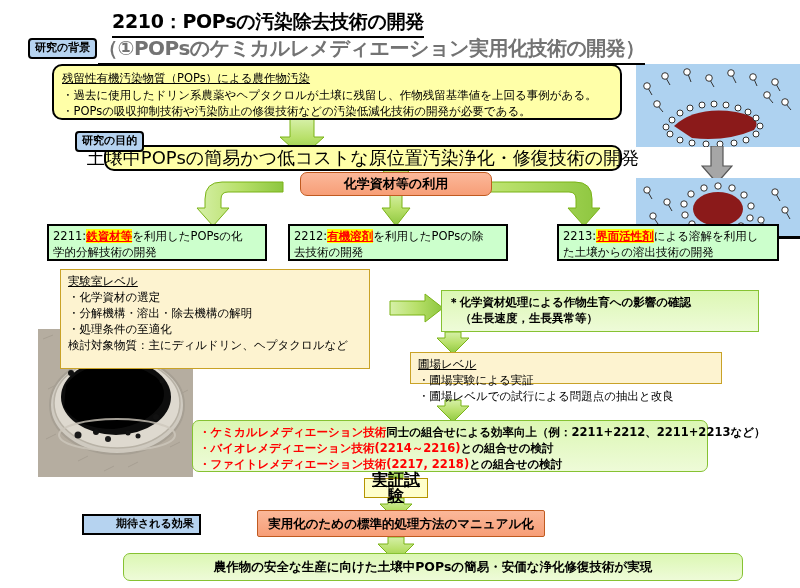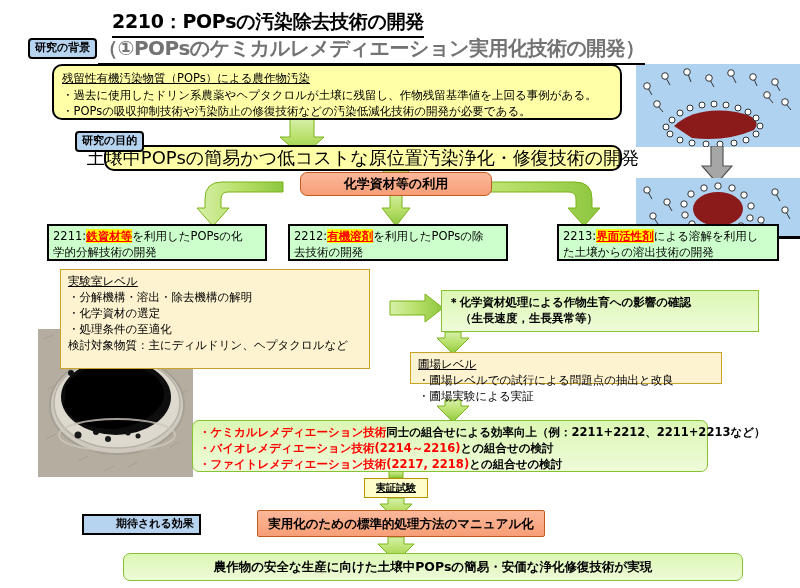--- a/index.html
+++ b/index.html
@@ -134,21 +134,21 @@
     line-height: 20px;
   }
   .box-orange.sq { border-radius: 2px; font-size: 12.5px; }
 
   
   .box-ytag {
     position: absolute;
     background: #ffffcc;
     border: 1.5px solid #b59400;
     box-sizing: border-box;
-    font-size: 10px;
+    font-size: 16px;
     font-weight: bold;
     color: #000;
     text-align: center;
     line-height: 16px;
   }
   .box-ytag span { text-decoration: underline; }
 
   
   #arrows {
     position: absolute;
@@ -393,35 +393,35 @@
         <circle cx="40" cy="106" r="3.5"></circle>
           <circle cx="70" cy="110" r="3"></circle>
           <circle cx="100" cy="107" r="2.5"></circle>
       </g>
       <ellipse cx="79" cy="106" rx="58" ry="16" fill="none" stroke="#cdc7bb" stroke-width="2" opacity="0.8"></ellipse>
     </svg>
   </div>
 
   <div class="box-cream" style="left:60px; top:269px; width:310px; height:100px;">
     <div class="ul nowrap">実験室レベル</div>
+    <div class="nowrap">・化学資材の選定</div>
     <div class="nowrap">・分解機構・溶出・除去機構の解明</div>
-    <div class="nowrap">・化学資材の選定</div>
     <div class="nowrap">・処理条件の至適化</div>
     <div class="nowrap">検討対象物質：主にディルドリン、ヘプタクロルなど</div>
   </div>
 
   <div class="box-greensoft" style="left:441px; top:290px; width:318px; height:42px;">
     <div class="nowrap">＊化学資材処理による作物生育への影響の確認</div>
     <div class="nowrap" style="padding-left:12px;">（生長速度，生長異常等）</div>
   </div>
 
   <div class="box-cream" style="left:410px; top:352px; width:312px; height:32px;">
     <div class="ul nowrap">圃場レベル</div>
+    <div class="nowrap">・圃場実験による実証</div>
     <div class="nowrap">・圃場レベルでの試行による問題点の抽出と改良</div>
-    <div class="nowrap">・圃場実験による実証</div>
   </div>
 
   <div class="box-greensoft rnd" style="left:192px; top:420px; width:516px; height:52px;">
     <div class="nowrap">
       <span class="red">・ケミカルレメディエーション技術</span><span>同士の組合せによる効率向上（例：2211+2212、2211+2213など）</span>
     </div>
     <div class="nowrap">
       <span class="red">・バイオレメディエーション技術(2214～2216)</span><span>との組合せの検討</span>
     </div>
     <div class="nowrap">

